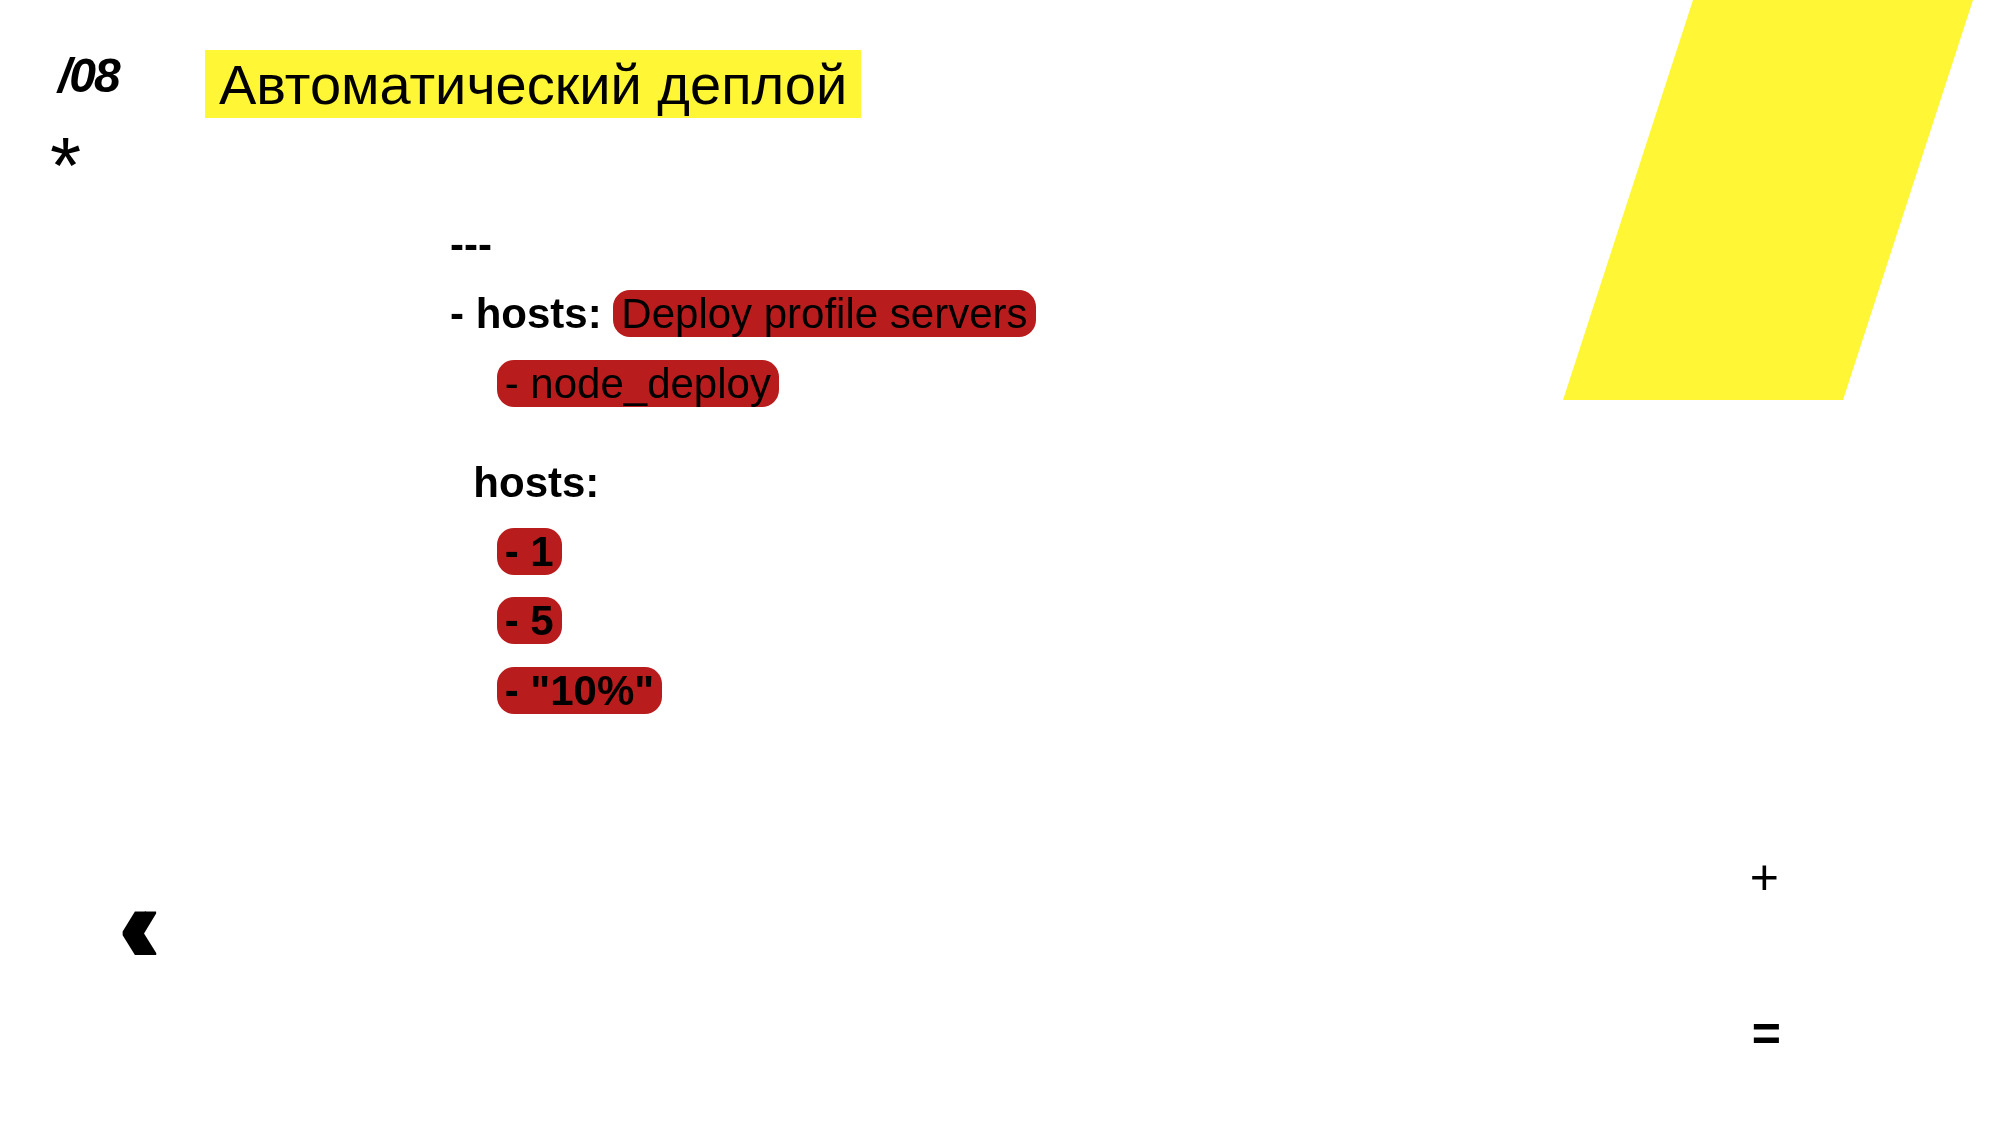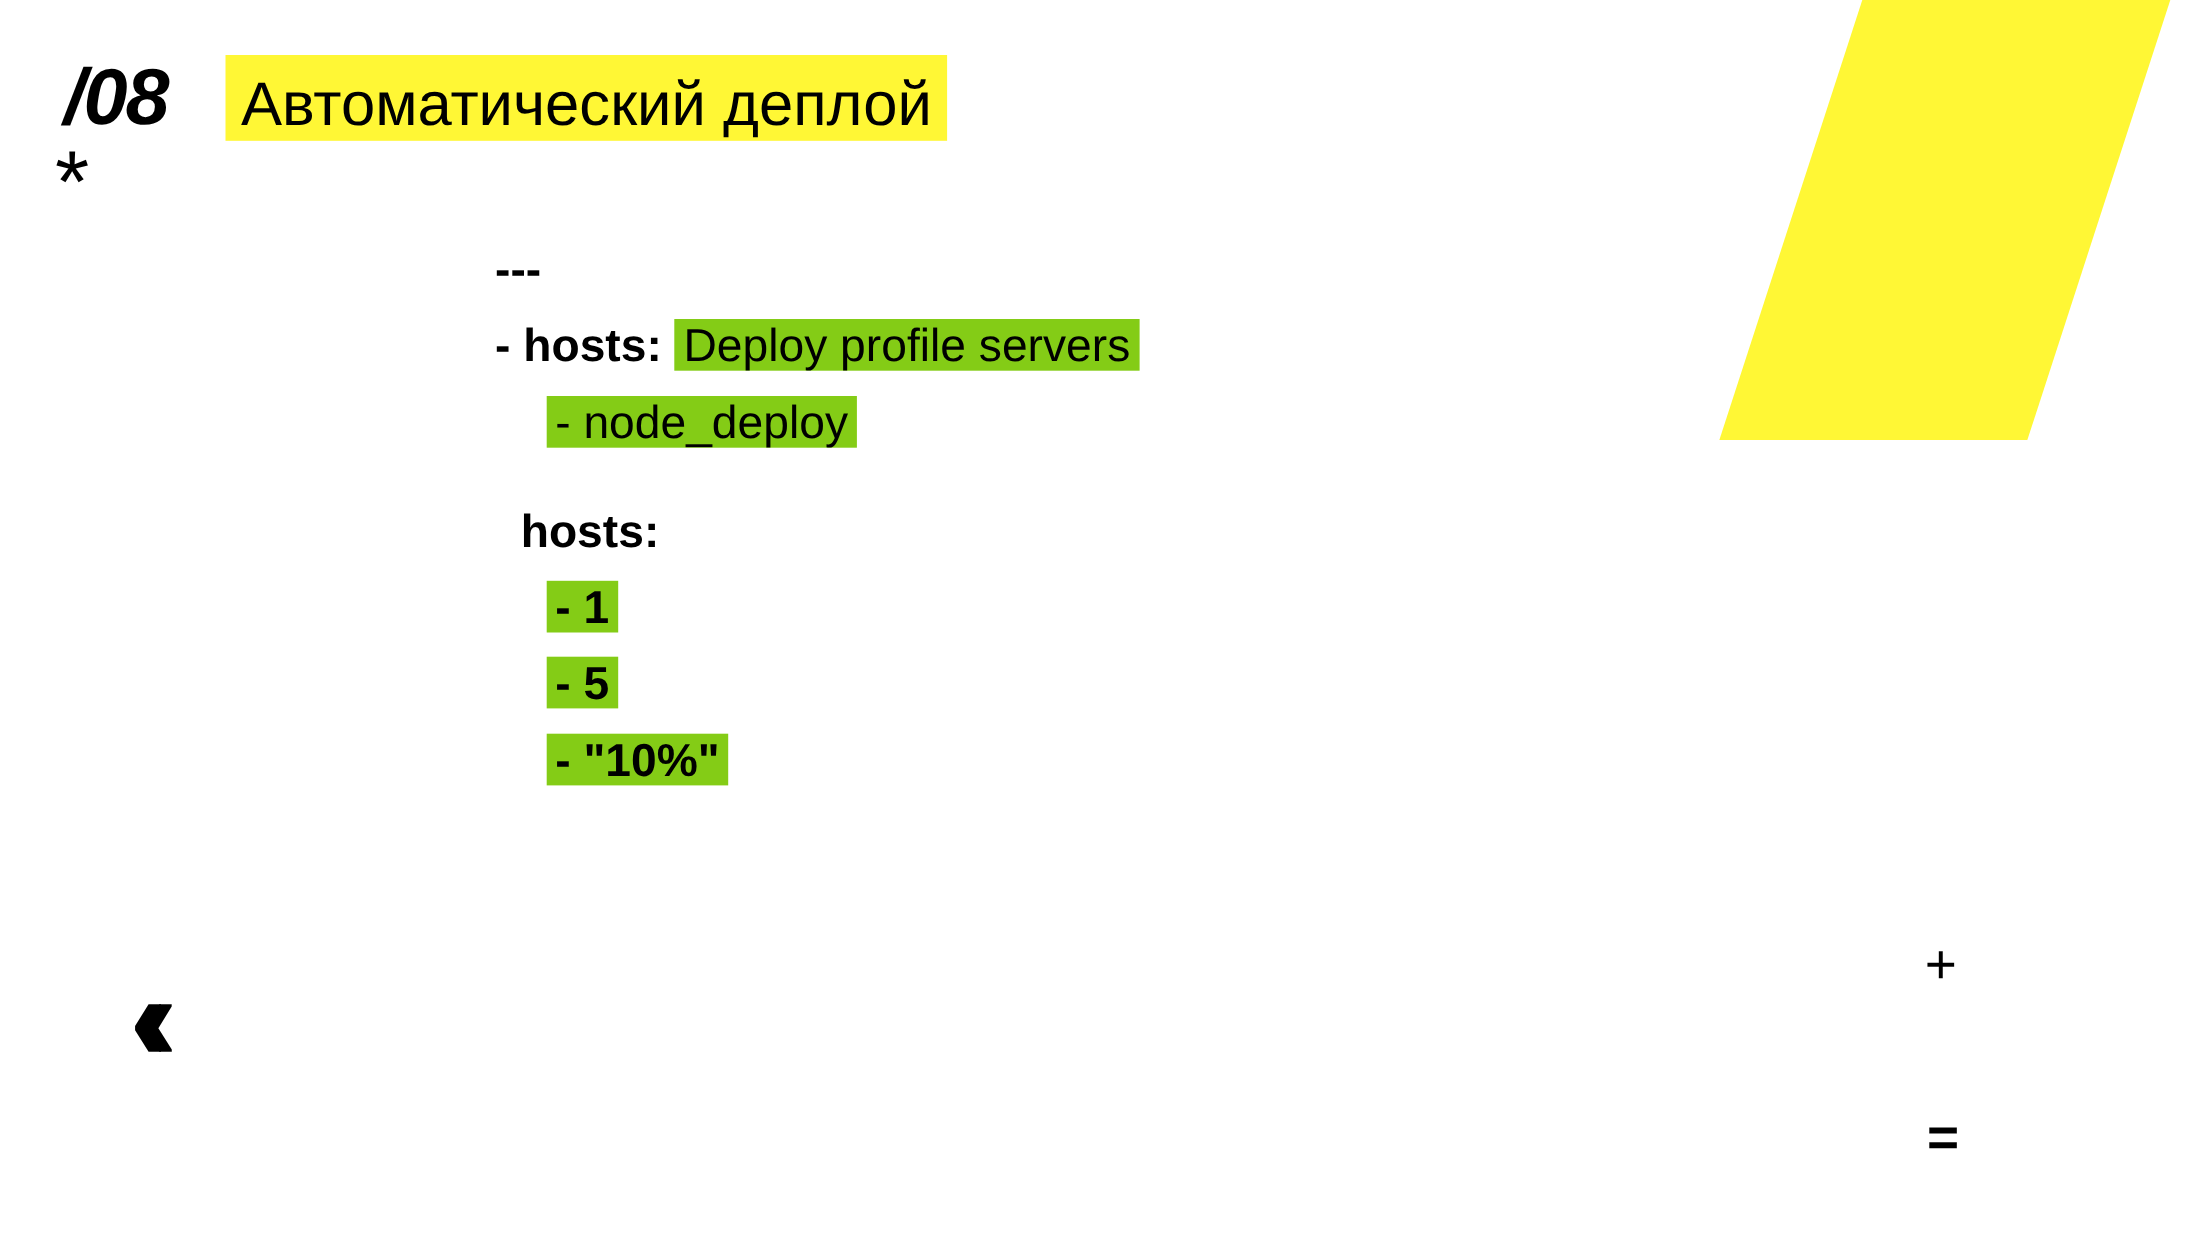--- a/index.html
+++ b/index.html
@@ -12,35 +12,35 @@
       height: 1125px;
       background: #ffffff;
       font-family: -apple-system, BlinkMacSystemFont, "Segoe UI", Helvetica, Arial, sans-serif;
       position: relative;
       overflow: hidden;
     }
     .slide-number {
       position: absolute;
       top: 48px;
       left: 58px;
-      font-size: 72px;
+      font-size: 48px;
       font-weight: 800;
       font-style: italic;
       letter-spacing: -2px;
       color: #000;
     }
     .slide-title {
       position: absolute;
       top: 50px;
       left: 205px;
       font-size: 56px;
       font-weight: 500;
       color: #000;
       background: #FFF735;
-      padding: 14px 14px 2px 14px;
+      padding: 4px 14px 2px 14px;
       line-height: 1.1;
     }
     .asterisk {
       position: absolute;
       top: 120px;
       left: 50px;
       font-size: 80px;
       font-weight: 500;
       color: #000;
     }
@@ -52,22 +52,23 @@
       font-size: 42px;
       font-weight: 600;
       line-height: 1.65;
       color: #000;
     }
     .code-line {
       display: block;
       white-space: pre;
     }
     .hl {
-      background: #84cc16;
+      background: #b91c1c;
       padding: 0 8px;
+      border-radius: 17px;
     }
     .normal-weight {
       font-weight: 400;
     }
     .yellow-shape {
       position: absolute;
       top: -80px;
       right: 0;
       width: 280px;
       height: 480px;

